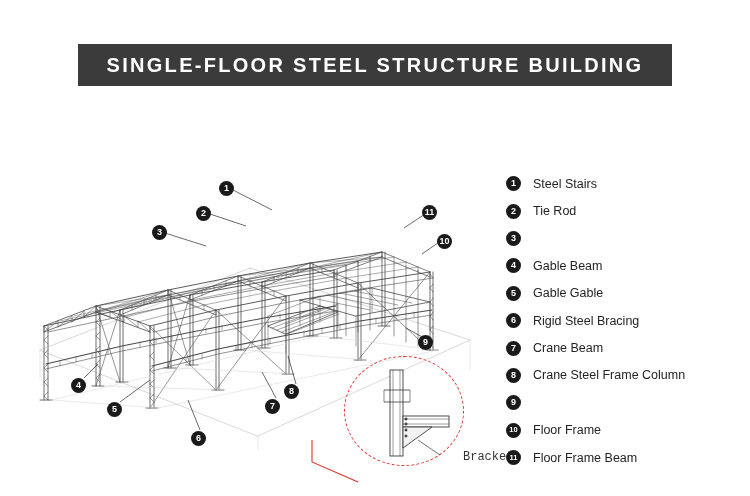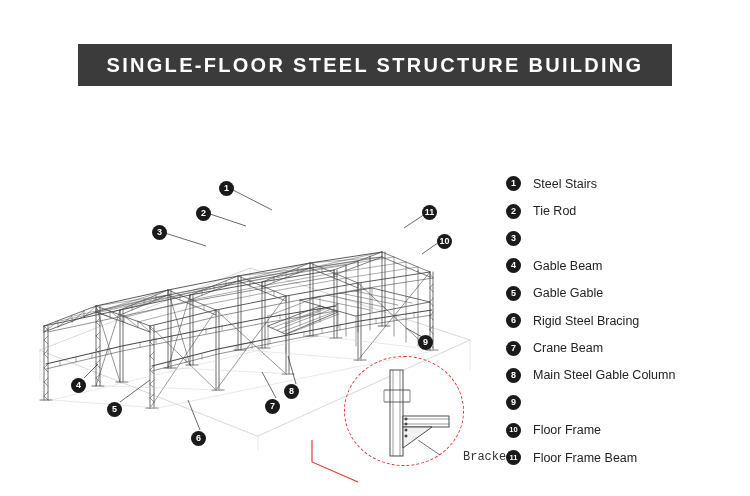--- a/index.html
+++ b/index.html
@@ -332,21 +332,21 @@
   <div class="legend-row">
     <div class="legend-badge">6</div>
     <div class="legend-label">Rigid Steel Bracing</div>
   </div>
   <div class="legend-row">
     <div class="legend-badge">7</div>
     <div class="legend-label">Crane Beam</div>
   </div>
   <div class="legend-row">
     <div class="legend-badge">8</div>
-    <div class="legend-label">Main Steel Gable Column</div>
+    <div class="legend-label">Crane Steel Frame Column</div>
   </div>
   <div class="legend-row">
     <div class="legend-badge">9</div>
   </div>
   <div class="legend-row">
     <div class="legend-badge" style="font-size:7.5px;">10</div>
     <div class="legend-label">Floor Frame</div>
   </div>
   <div class="legend-row">
     <div class="legend-badge" style="font-size:7.5px;">11</div>

